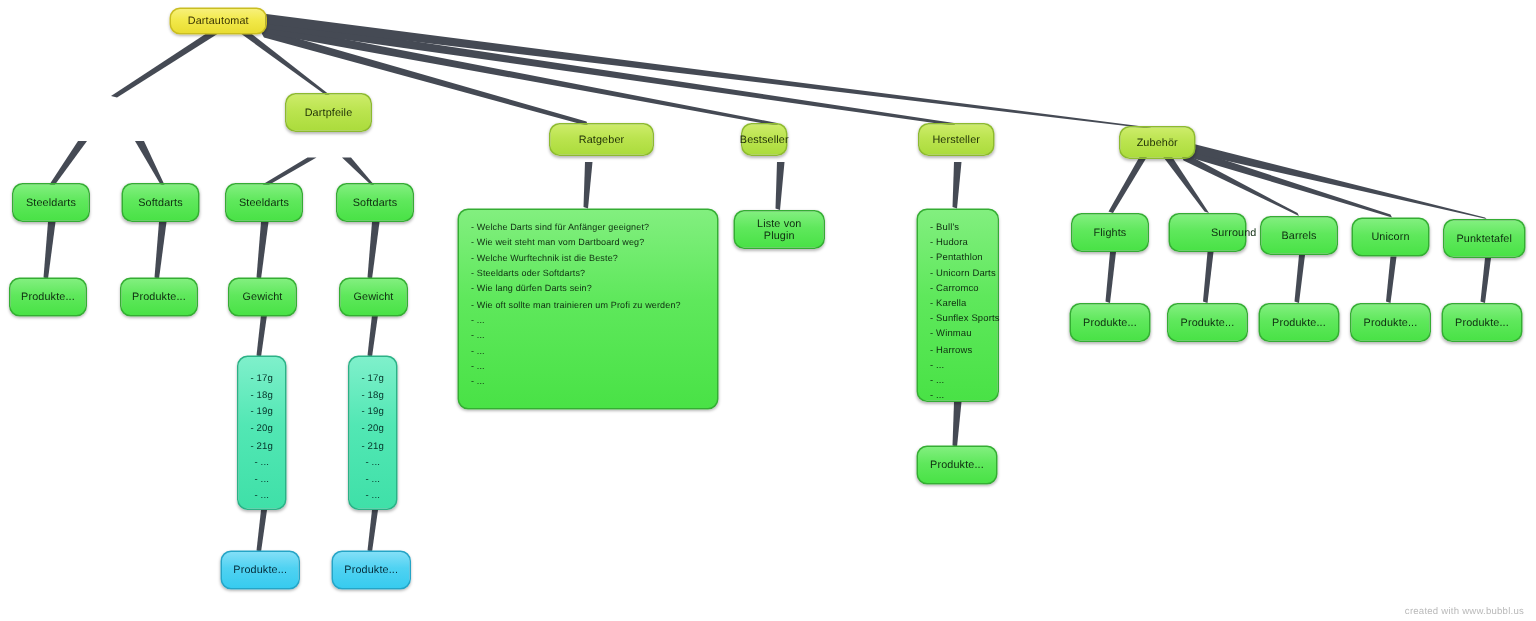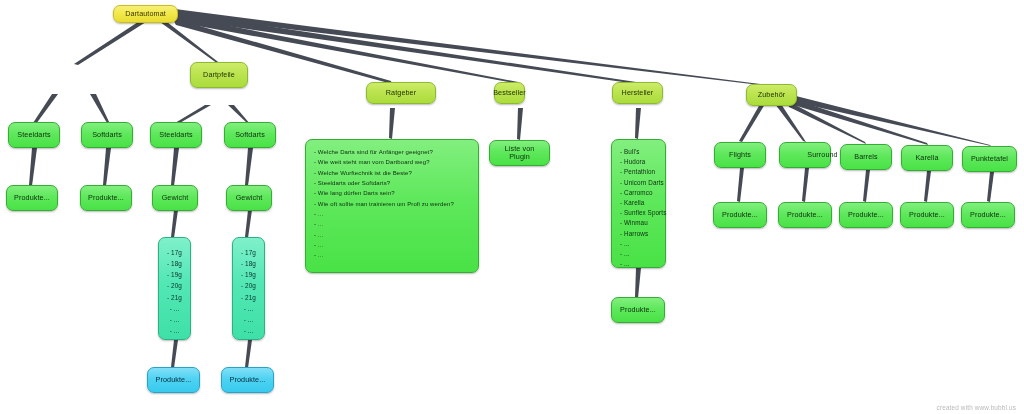--- a/index.html
+++ b/index.html
@@ -285,21 +285,21 @@
   <div class="node n-green" style="left:714px;top:142px;width:52px;height:26px;">
     <span>Flights</span>
   </div>
   <div class="node n-green" style="left:779px;top:142px;width:52px;height:26px;padding-left:39px;">
     <span>Surround</span>
   </div>
   <div class="node n-green" style="left:840px;top:144px;width:52px;height:26px;">
     <span>Barrels</span>
   </div>
   <div class="node n-green" style="left:901px;top:145px;width:52px;height:26px;">
-    <span>Karella</span>
+    <span>Unicorn</span>
   </div>
   <div class="node n-green" style="left:962px;top:146px;width:55px;height:26px;">
     <span>Punktetafel</span>
   </div>
 
   <div class="node n-green" style="left:713px;top:202px;width:54px;height:26px;">
     <span>Produkte...</span>
   </div>
   <div class="node n-green" style="left:778px;top:202px;width:54px;height:26px;">
     <span>Produkte...</span>

